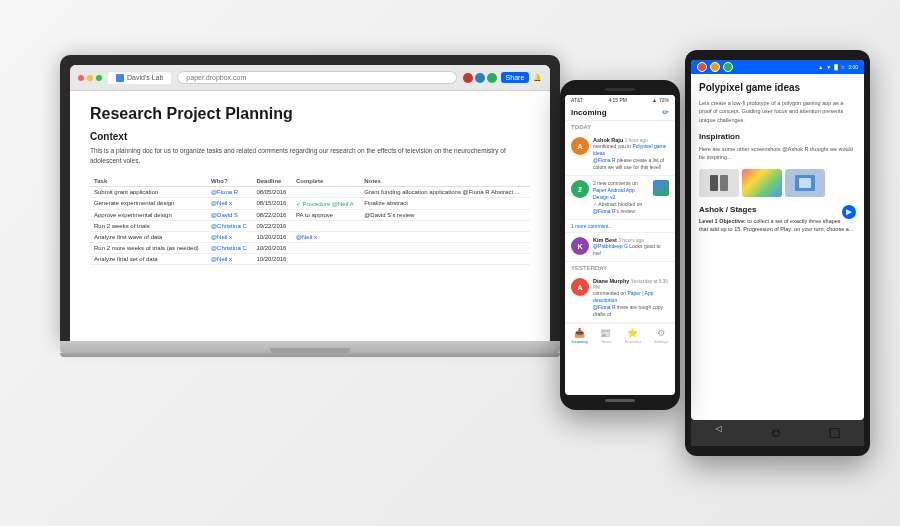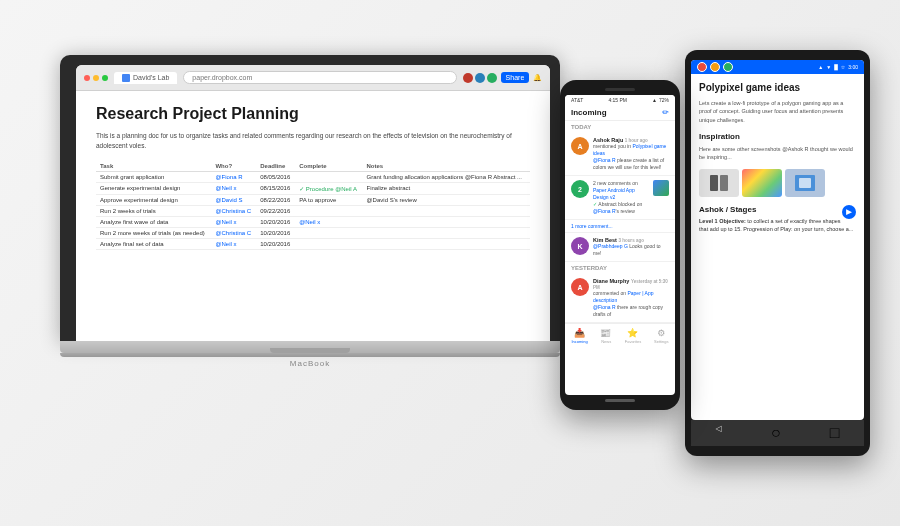--- a/index.html
+++ b/index.html
@@ -28,21 +28,21 @@
     .laptop {
       position: absolute;
       left: 60px;
       top: 55px;
       width: 500px;
     }
 
     .laptop-screen-outer {
       background: #2a2a2a;
       border-radius: 10px 10px 0 0;
-      padding: 10px 10px 0 16px;
+      padding: 10px 10px 0 10px;
       box-shadow: 0 2px 20px rgba(0,0,0,0.3);
     }
 
     .laptop-browser {
       background: #f0f0f0;
       border-radius: 6px 6px 0 0;
       overflow: hidden;
     }
 
     .browser-chrome {
@@ -531,20 +531,21 @@
               <div style="width:10px;height:10px;border-radius:50%;background:#2980b9;"></div>
               <div style="width:10px;height:10px;border-radius:50%;background:#27ae60;"></div>
             </div>
             <div class="browser-share-btn">Share</div>
             <div style="font-size:7px;color:#555;">🔔</div>
           </div>
         </div>
 
         <div class="browser-content">
           <div class="doc-title">Research Project Planning</div>
+          <div class="doc-section-title">Context</div>
           <div class="doc-body-text">This is a planning doc for us to organize tasks and related comments regarding our research on the effects of television on the neurochemistry of adolescent voles.</div>
           <table class="task-table">
             <thead>
               <tr>
                 <th>Task</th>
                 <th>Who?</th>
                 <th>Deadline</th>
                 <th>Complete</th>
                 <th>Notes</th>
               </tr>
@@ -599,21 +600,20 @@
                   <td></td>
                   <td></td>
                 </tr>
               </tbody>
           </table>
         </div>
       </div>
     </div>
     <div class="laptop-base"></div>
     <div class="laptop-foot"></div>
-    <div class="laptop-label">MacBook</div>
   </div>
 
   <div class="phone">
     <div class="phone-speaker"></div>
     <div class="phone-screen">
 
       <div class="phone-status-bar">
         <span>AT&amp;T</span>
         <span>4:15 PM</span>
         <div class="phone-status-icons">

